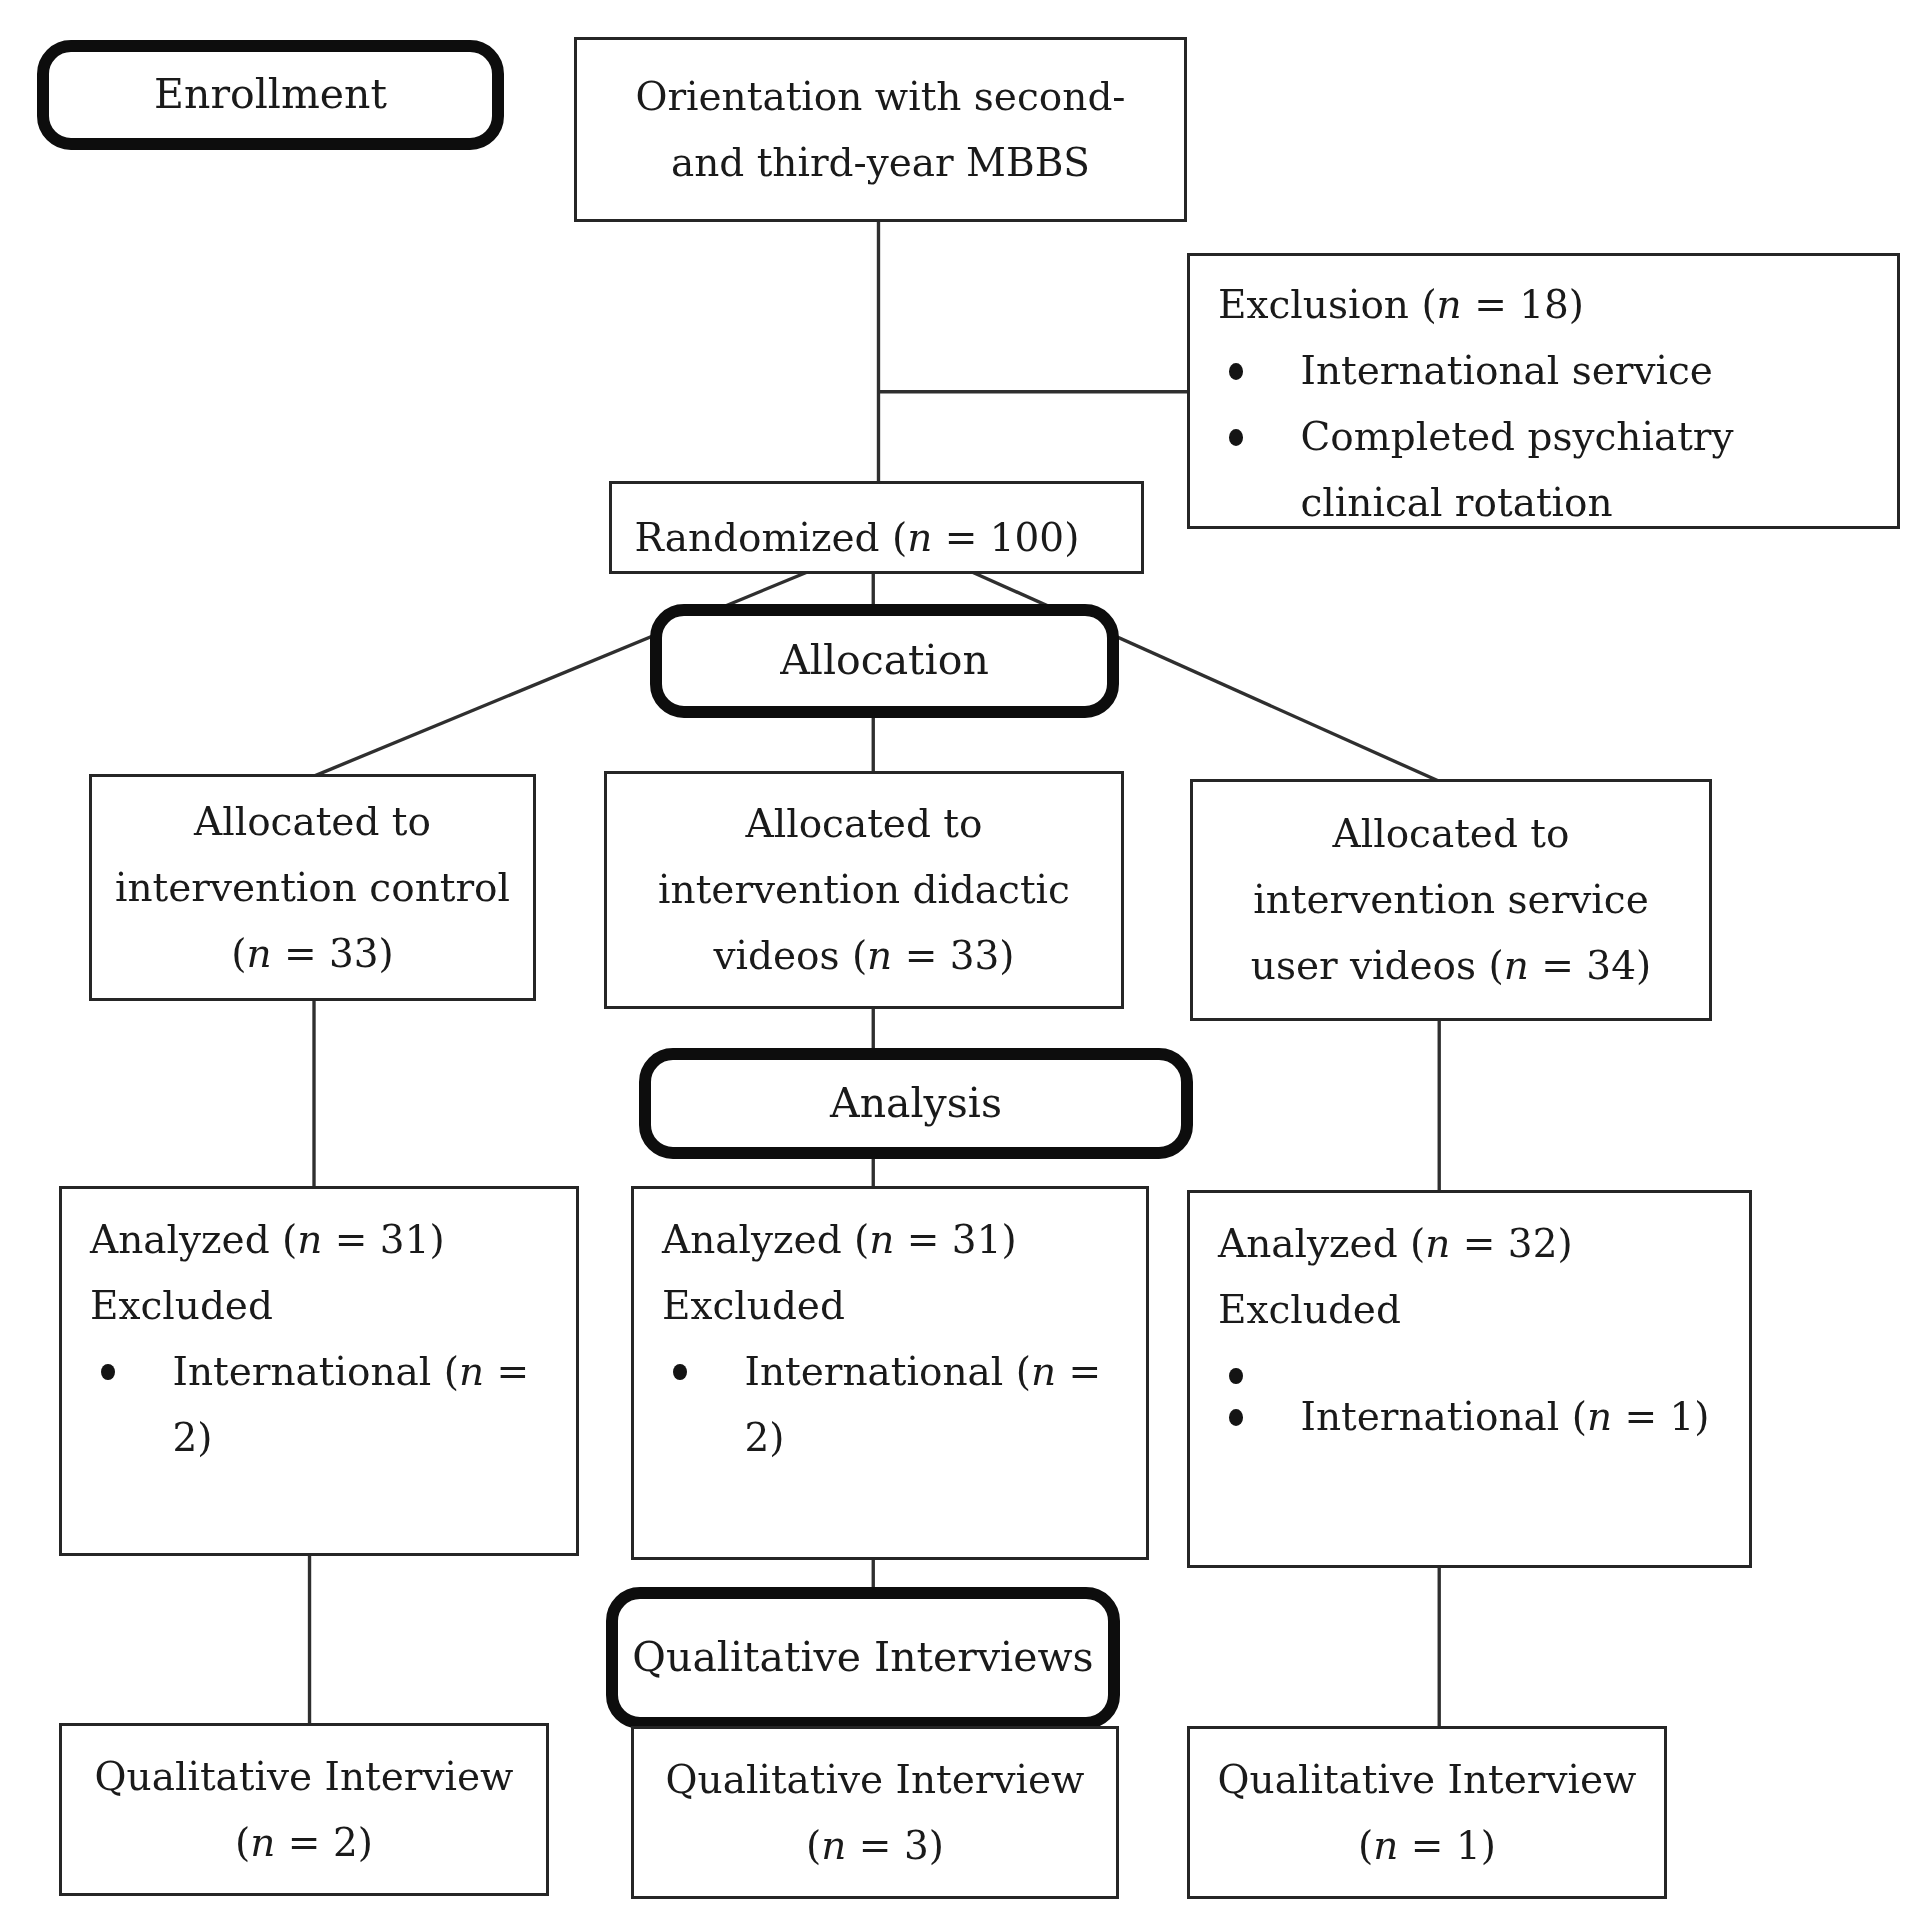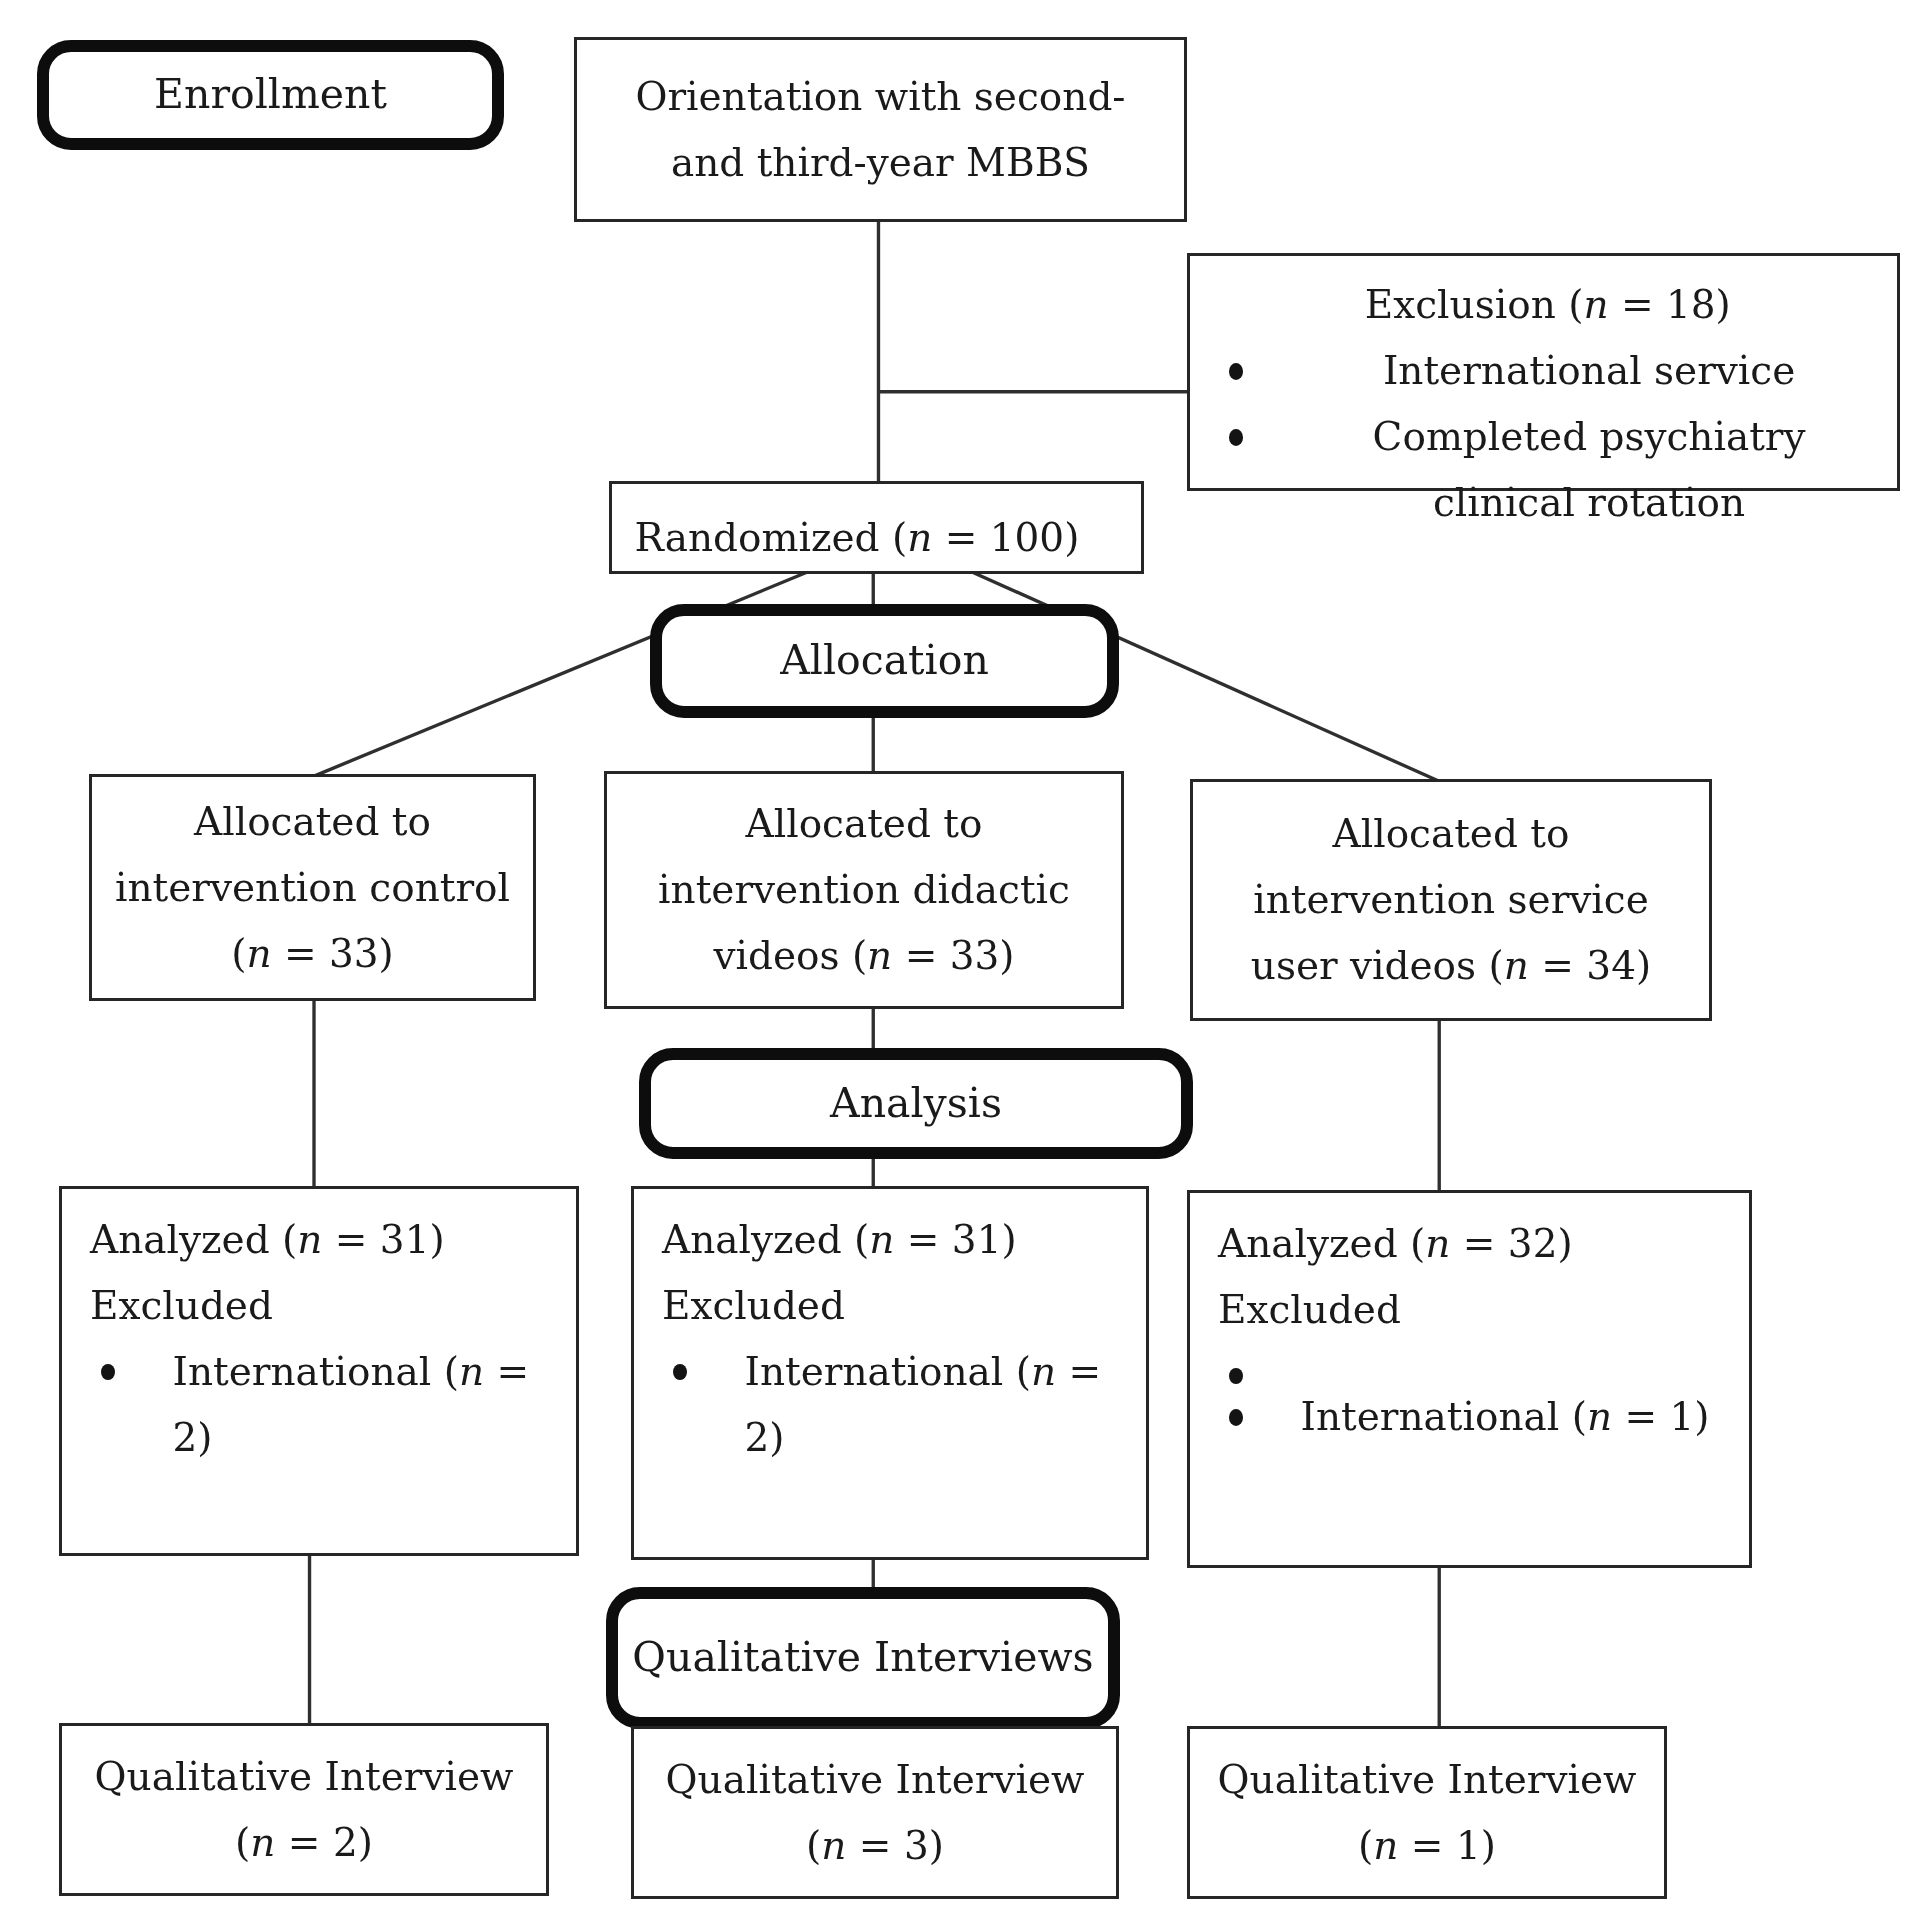--- a/index.html
+++ b/index.html
@@ -50,21 +50,21 @@
 
 <div class="box stage" style="left:37px;top:40px;width:467px;height:110px;">
   <span>Enrollment</span>
 </div>
 
 <div class="box vcenter" style="left:574px;top:37px;width:613px;height:185px;">
   <span class="tline">Orientation with second-</span>
   <span class="tline">and third-year MBBS</span>
 </div>
 
-<div class="box leftpad" style="left:1187px;top:253px;width:713px;height:238px;padding-top:16.4px;text-align:center;">
+<div class="box leftpad" style="left:1187px;top:253px;width:713px;height:276px;padding-top:16.4px;">
   <div>Exclusion (<i>n</i> = 18)</div>
   <div class="bullet-row">
     <span class="dot"></span>
     <span class="btext">International service</span>
   </div>
   <div class="bullet-row">
     <span class="dot"></span>
     <span class="btext">Completed psychiatry clinical rotation</span>
   </div>
 </div>

